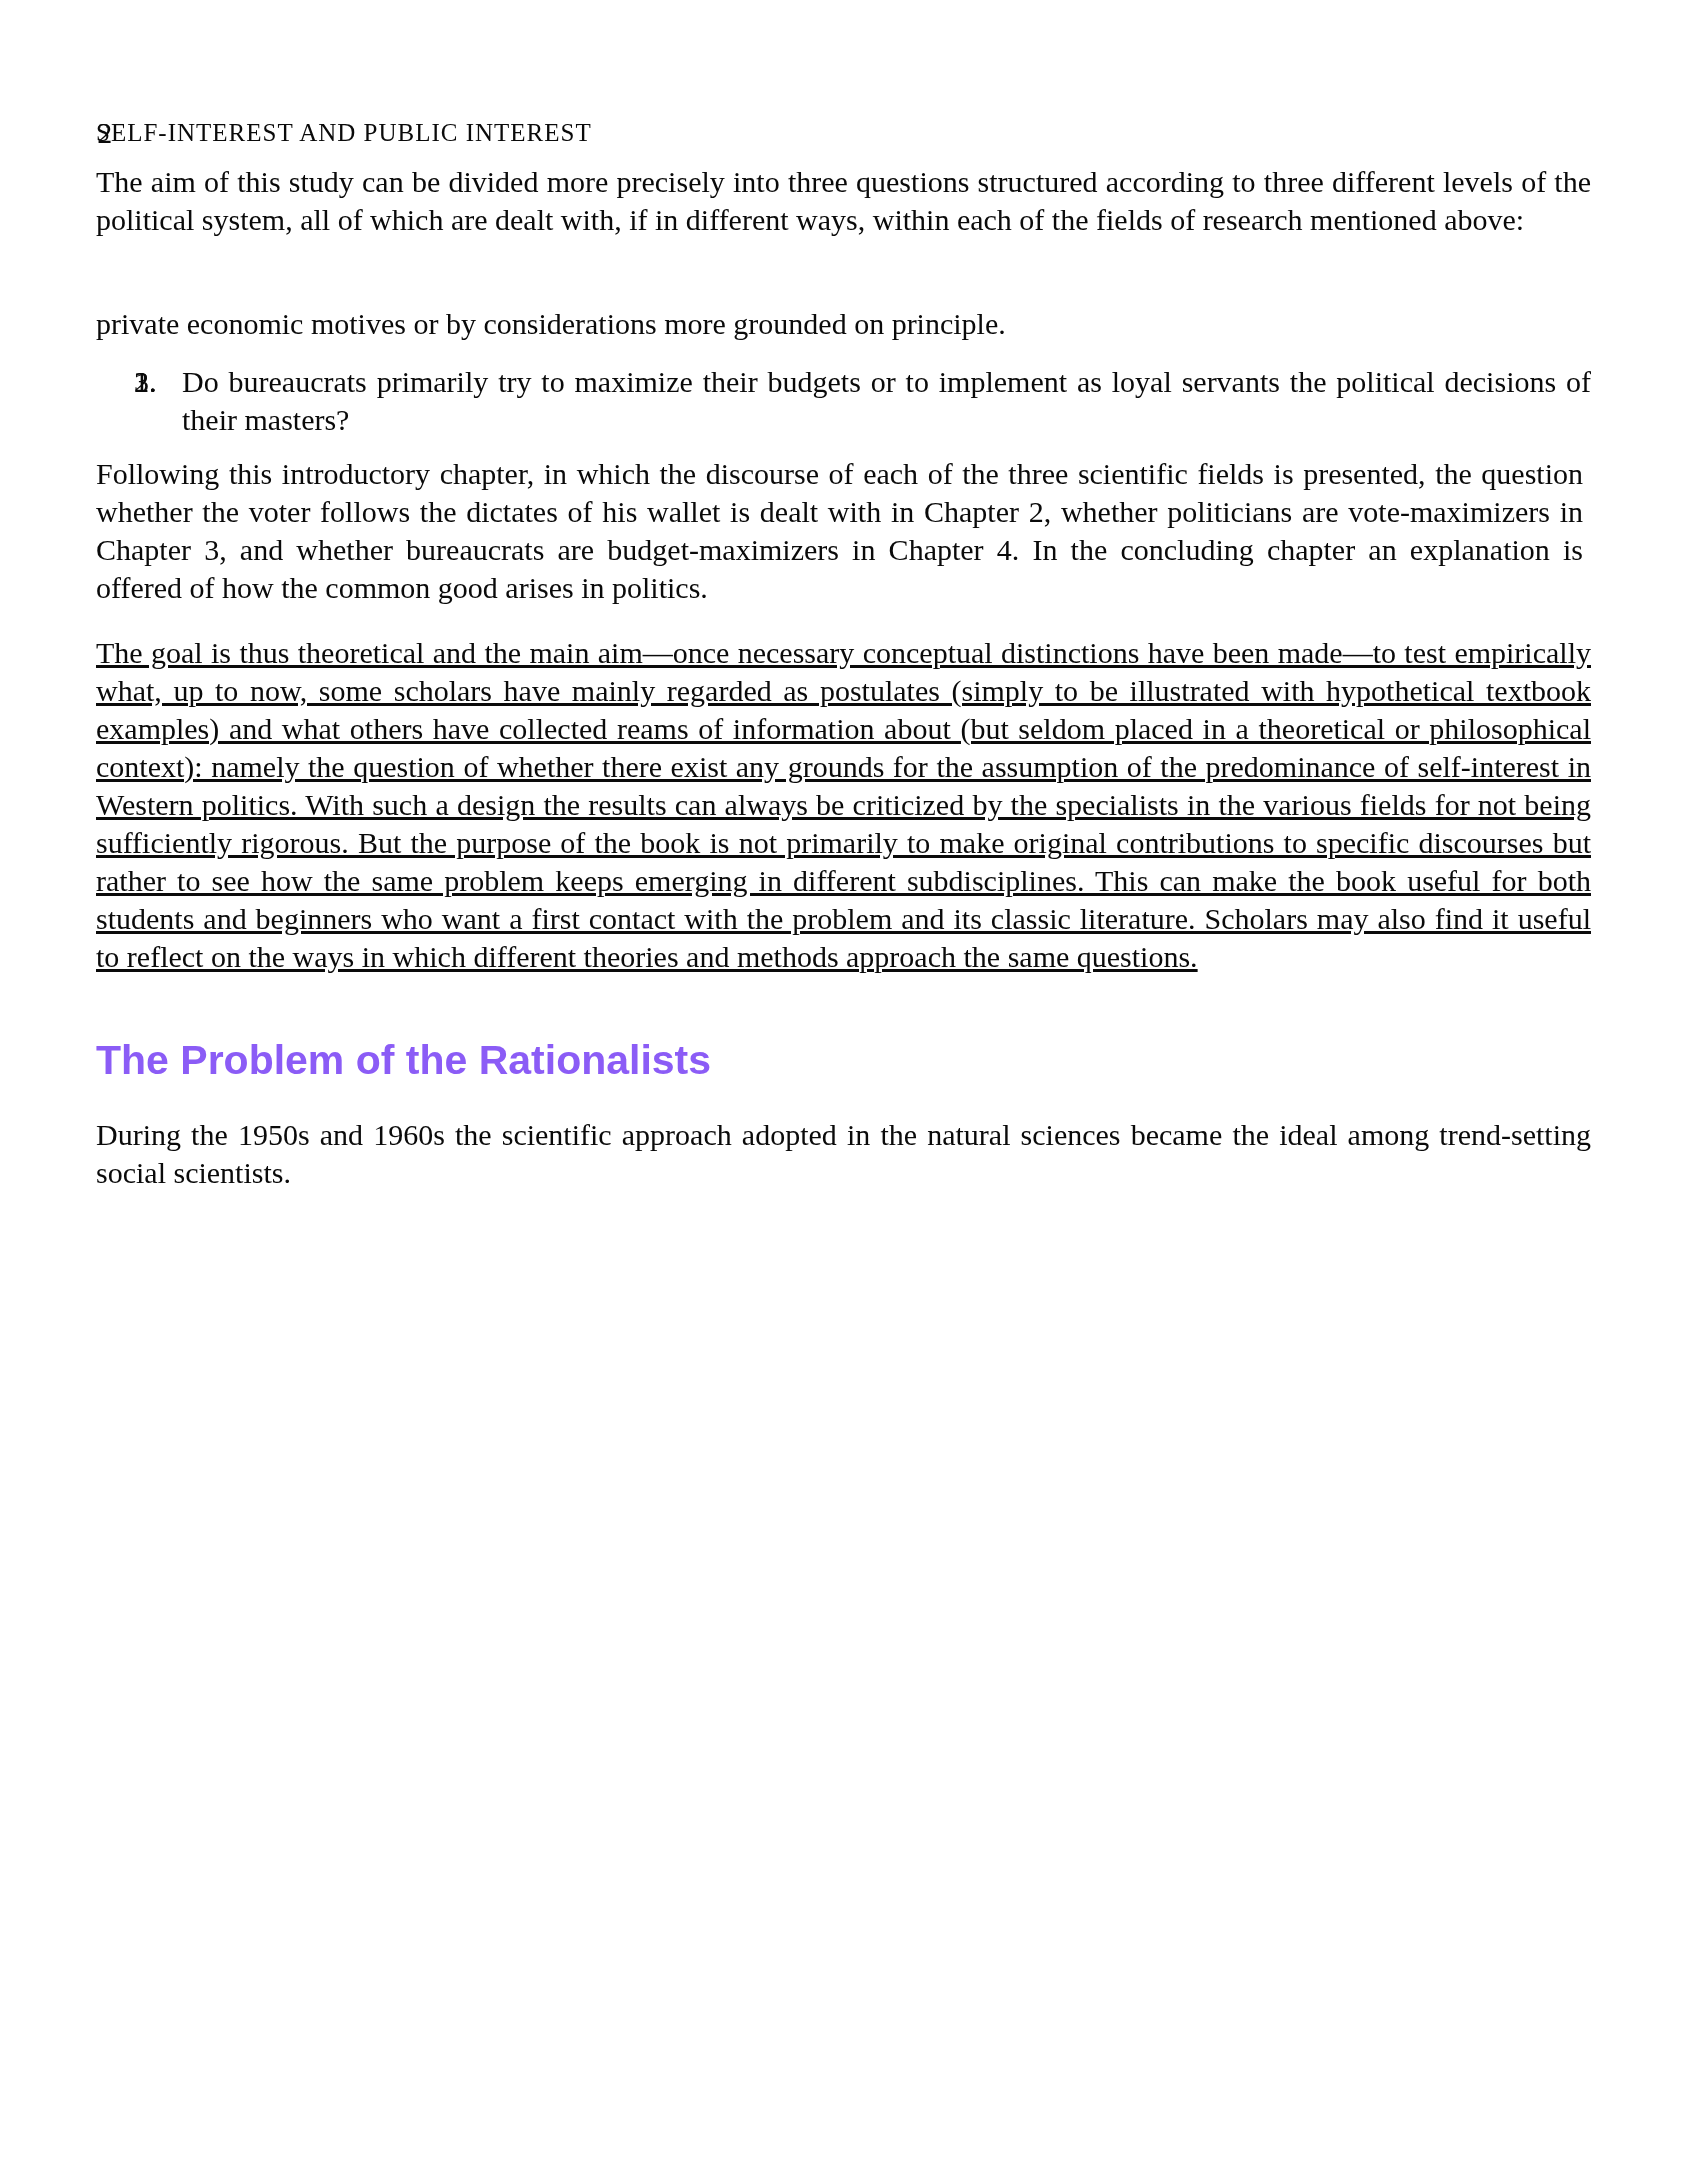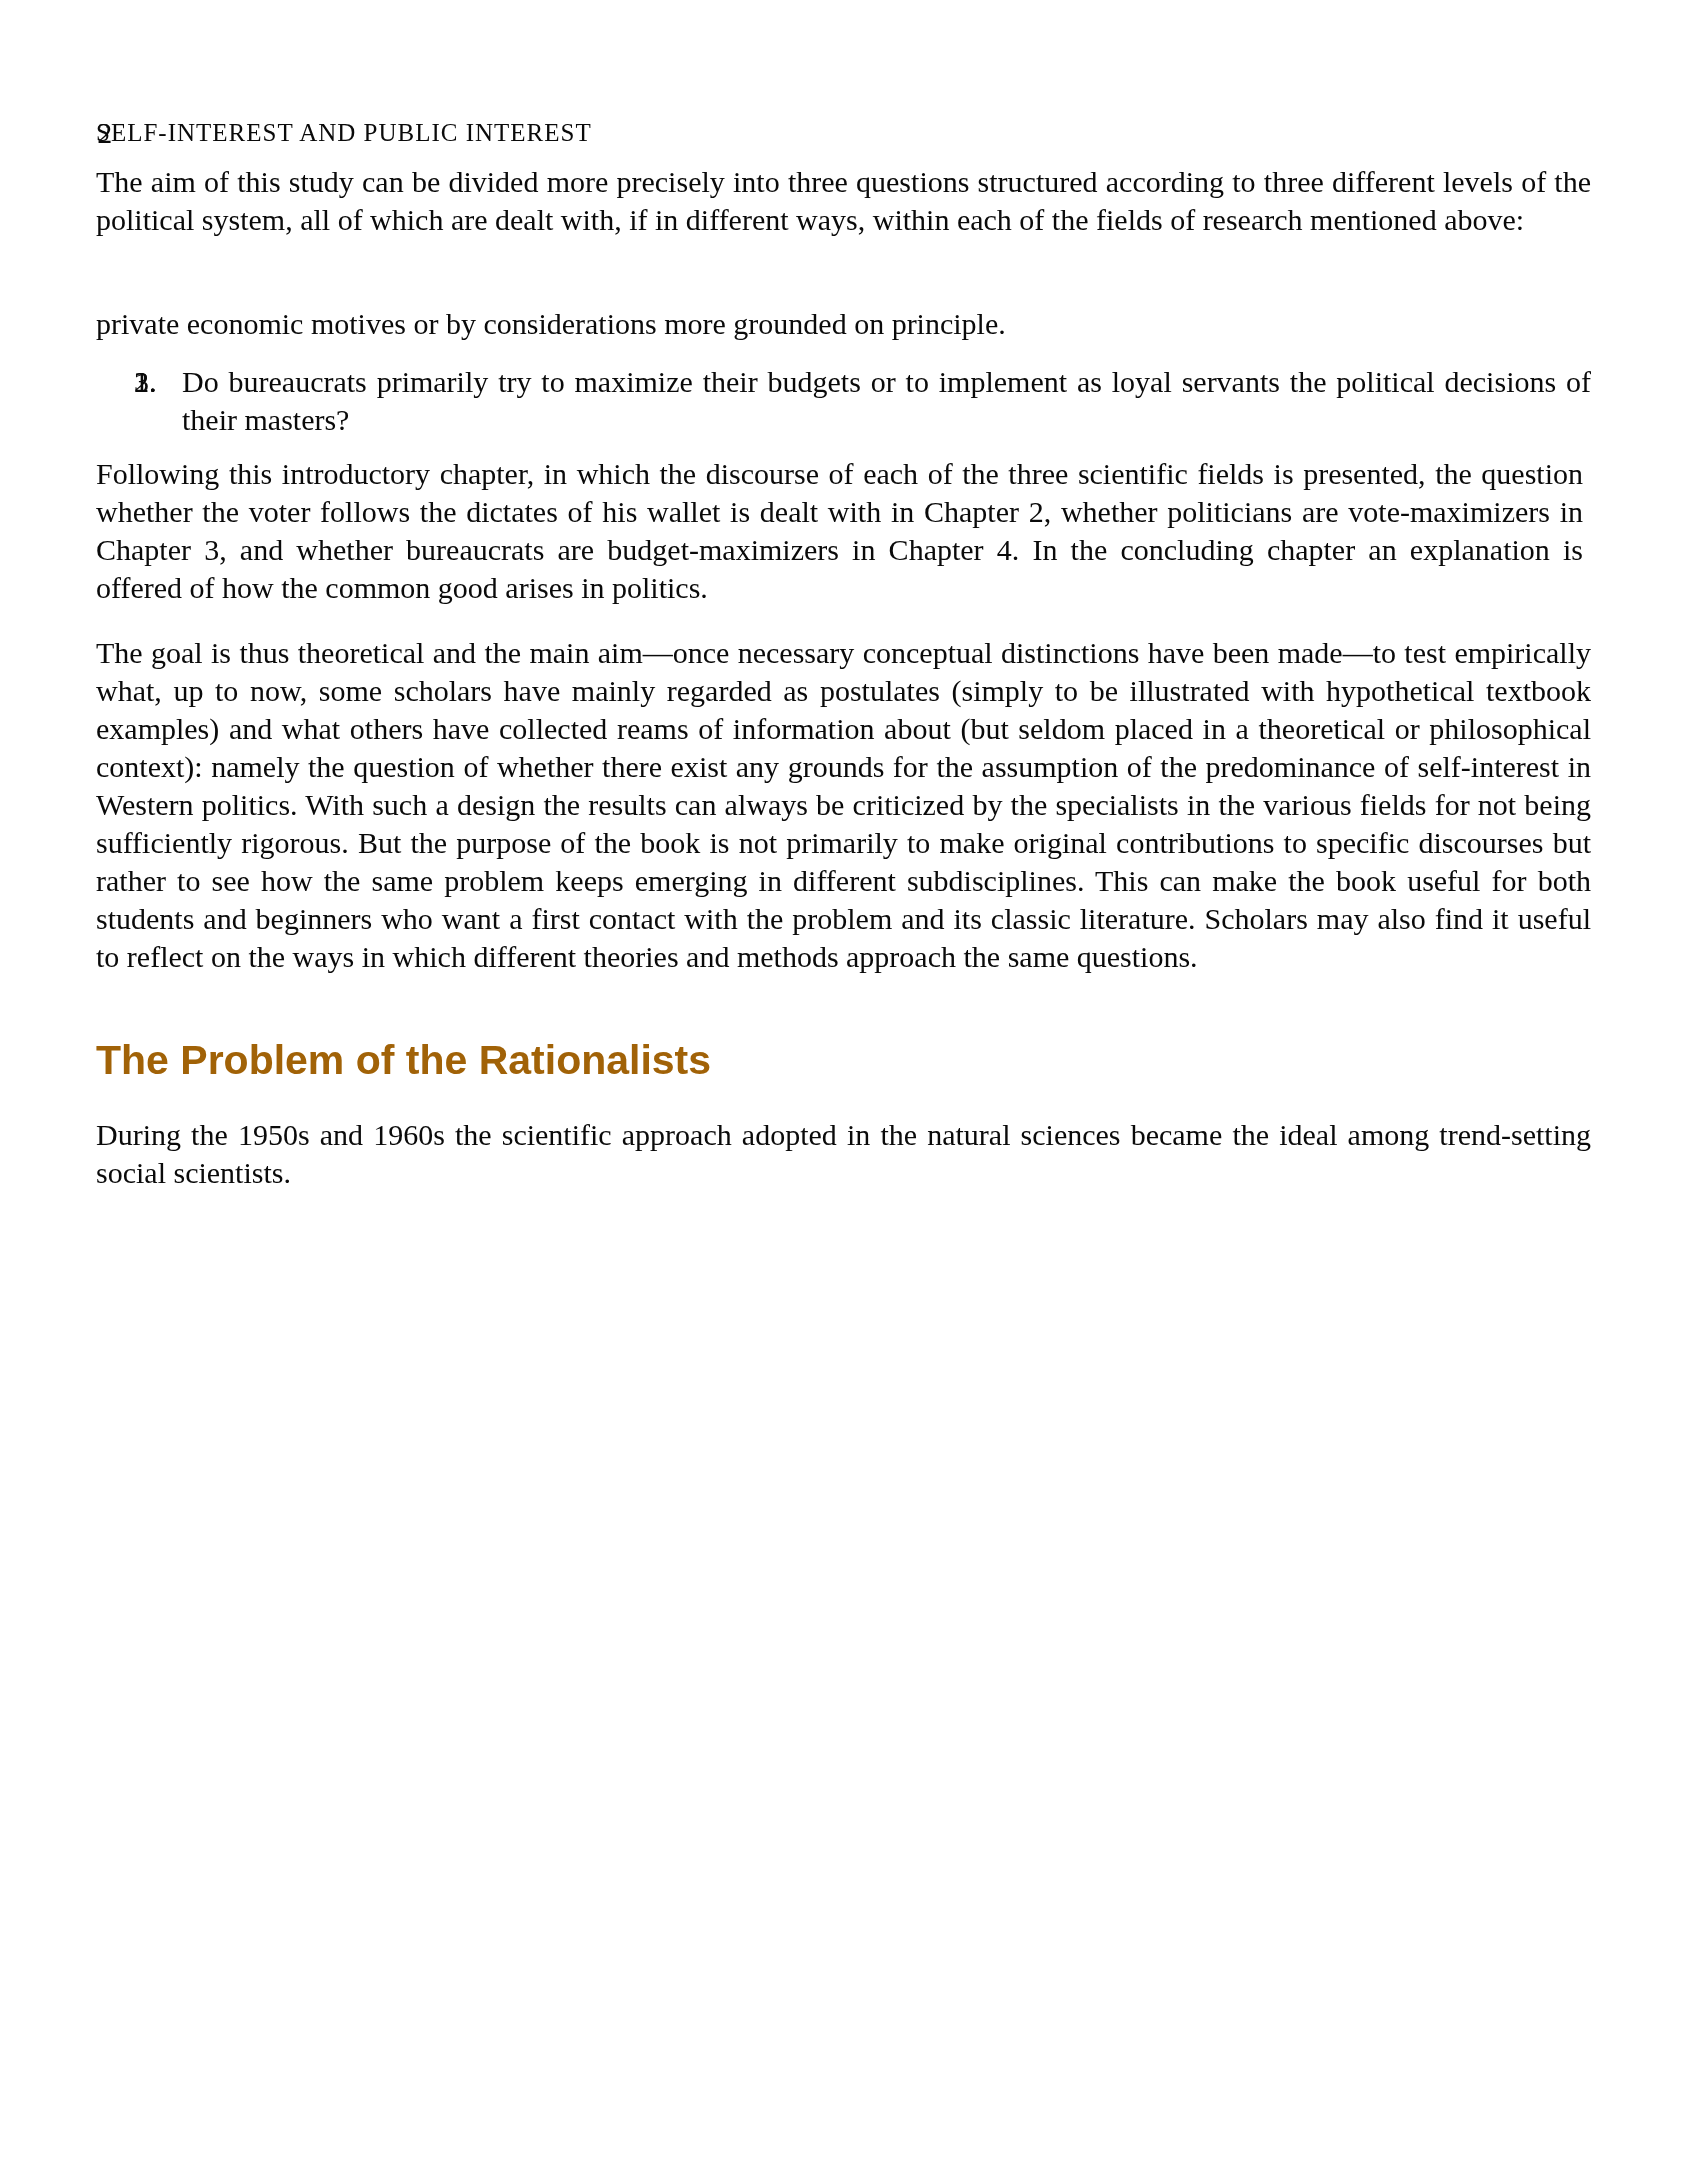--- a/index.html
+++ b/index.html
@@ -56,21 +56,21 @@
   .para {
     font-size: 30px;
     line-height: 38px;
     text-align: justify;
     text-justify: inter-word;
     color: #0a0a0a;
   }
   .p1 { margin: 66px 0 0 0; }
   .p2 { margin: 13.2px 0 0 0; }
   .p3 { margin: 16px 8px 0 0; }
-  .p4 { margin: 26.5px 0 0 0; }
+  .p4 { margin: 26.5px 0 0 0; text-decoration: underline; }
   
   .qlist {
     margin: 20px 0 0 0;
     padding: 0;
   }
   .qitem {
     position: relative;
     padding-left: 86px;
     font-size: 30px;
     line-height: 38px;
@@ -87,21 +87,21 @@
     line-height: 38px;
   }
   
   .section-heading {
     margin: 60px 0 0 0;
     font-family: "Liberation Sans", sans-serif;
     font-weight: 700;
     font-size: 41px;
     line-height: 48px;
     letter-spacing: 0px;
-    color: #a16207;
+    color: #8b5cf6;
   }
   .p5 { margin: 32px 0 0 0; }
 </style>
 </head>
 <body>
 
 <div class="page">
   <div class="content">
 
     <div class="runhead-row">

